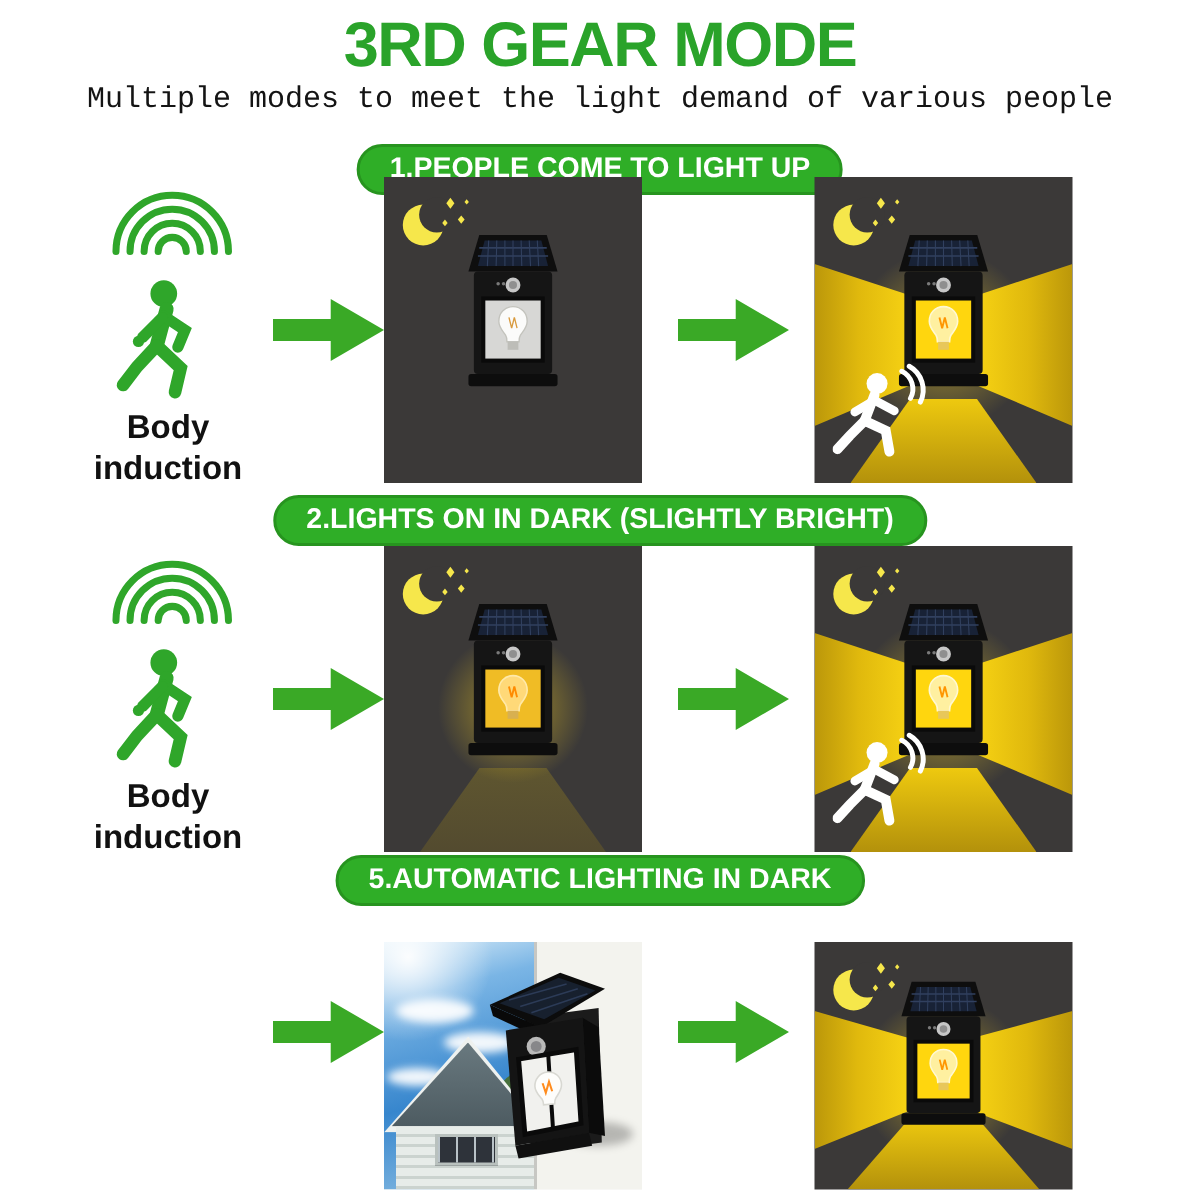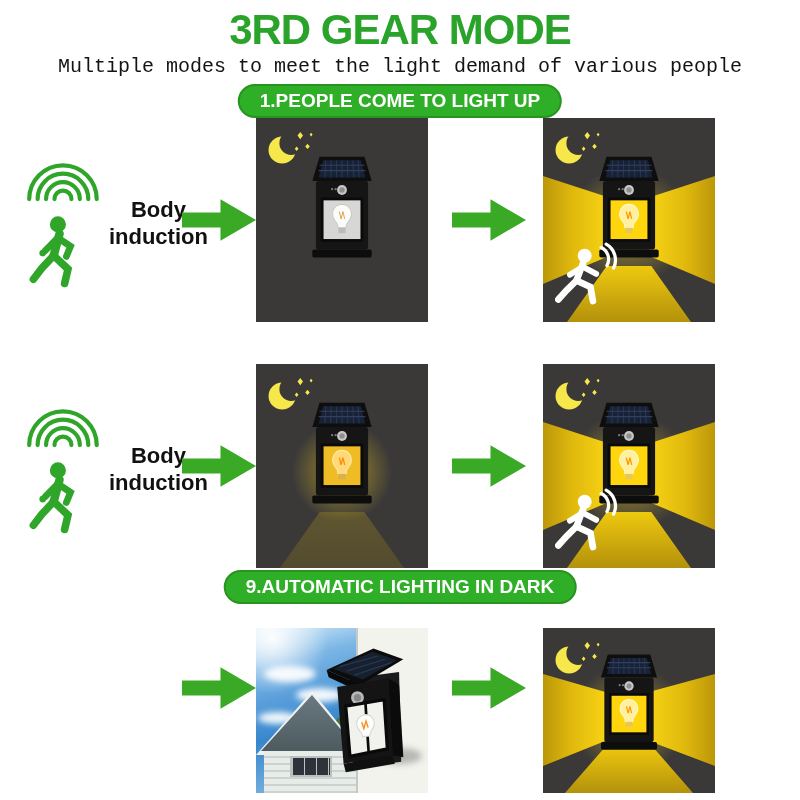--- a/index.html
+++ b/index.html
@@ -8,21 +8,21 @@
   .title{position:absolute;top:6px;left:0;width:100%;text-align:center;
          font-size:42px;font-weight:bold;letter-spacing:-1px;color:#2aa32a;}
   .subtitle{position:absolute;top:55px;left:0;width:100%;text-align:center;
             font-size:20px;color:#141414;font-family:Liberation Mono, monospace;}
   .pill{position:absolute;left:50%;transform:translateX(-50%);
         background:#2fae27;color:#fff;font-weight:bold;font-size:19px;
         padding:4px 20px;border-radius:22px;white-space:nowrap;
         border:2px solid #27941f;}
   .row{position:absolute;left:0;width:800px;}
   .trigger{position:absolute;left:14px;top:0;width:196px;height:100%;
-           display:flex;flex-direction:row;align-items:center;justify-content:center;}
+           display:flex;flex-direction:column;align-items:center;justify-content:center;}
   .trigger-label{font-size:22px;font-weight:bold;color:#111;text-align:center;
                  line-height:1.25;width:120px;margin-top:4px;}
   .arrow{position:absolute;width:74px;height:48px;}
   .panel{position:absolute;width:172px;background:#3b3938;overflow:hidden;}
   .tall{height:204px;top:2px;}
   .short{height:165px;top:26px;}
   .lamp{position:absolute;}
   .moon{position:absolute;left:8px;top:8px;width:58px;height:48px;}
   
   .beamL{position:absolute;left:0;top:58px;width:66px;height:108px;
@@ -192,21 +192,21 @@
       <polygon points="24,114 70,106 72,114 26,122" fill="#101010"></polygon>
     </g>
   </defs>
 </svg>
 
 <div class="page">
 
   <div class="title">3RD GEAR MODE</div>
   <div class="subtitle">Multiple modes to meet the light demand of various people</div>
 
-  <div class="pill" style="top:84px">1.PEOPLE COME TO LIGHT UP</div>
+  <div class="pill" style="top:96px">1.PEOPLE COME TO LIGHT UP</div>
 
   <div class="row" style="top:116px;height:210px">
     <div class="trigger">
       <svg width="108" height="150" viewBox="0 0 110 160">
           <use href="#g-body-induction"></use>
         </svg>
       <div class="trigger-label">Body induction</div>
     </div>
     <svg class="arrow" style="left:182px;top:80px" viewBox="0 0 100 64">
         <use href="#g-arrow"></use>
@@ -232,20 +232,21 @@
         </svg>
       <svg class="lamp" style="left:50px;top:36px" width="72" height="108" viewBox="0 0 80 120">
           <use href="#g-lamp-lit"></use>
         </svg>
       <svg class="runner" viewBox="0 0 80 90">
           <use href="#g-runner"></use>
         </svg>
     </div>
   </div>
 
+  <div class="pill" style="top:330px">2.LIGHTS ON IN DARK (SLIGHTLY BRIGHT)</div>
 
   <div class="row" style="top:362px;height:210px">
     <div class="trigger">
       <svg width="108" height="150" viewBox="0 0 110 160">
           <use href="#g-body-induction"></use>
         </svg>
       <div class="trigger-label">Body induction</div>
     </div>
     <svg class="arrow" style="left:182px;top:80px" viewBox="0 0 100 64">
         <use href="#g-arrow"></use>
@@ -273,21 +274,21 @@
         </svg>
       <svg class="lamp" style="left:50px;top:36px" width="72" height="108" viewBox="0 0 80 120">
           <use href="#g-lamp-lit"></use>
         </svg>
       <svg class="runner" viewBox="0 0 80 90">
           <use href="#g-runner"></use>
         </svg>
     </div>
   </div>
 
-  <div class="pill" style="top:570px">9.AUTOMATIC LIGHTING IN DARK</div>
+  <div class="pill" style="top:570px">5.AUTOMATIC LIGHTING IN DARK</div>
 
   <div class="row" style="top:602px;height:198px">
     <svg class="arrow" style="left:182px;top:62px" viewBox="0 0 100 64">
         <use href="#g-arrow"></use>
       </svg>
     <div class="panel short photo" style="left:256px">
       <div class="sky">
         <div class="cloud" style="left:8px;top:38px;width:52px;height:16px"></div>
         <div class="cloud" style="left:40px;top:60px;width:48px;height:14px"></div>
         <div class="cloud" style="left:2px;top:84px;width:40px;height:12px"></div>

